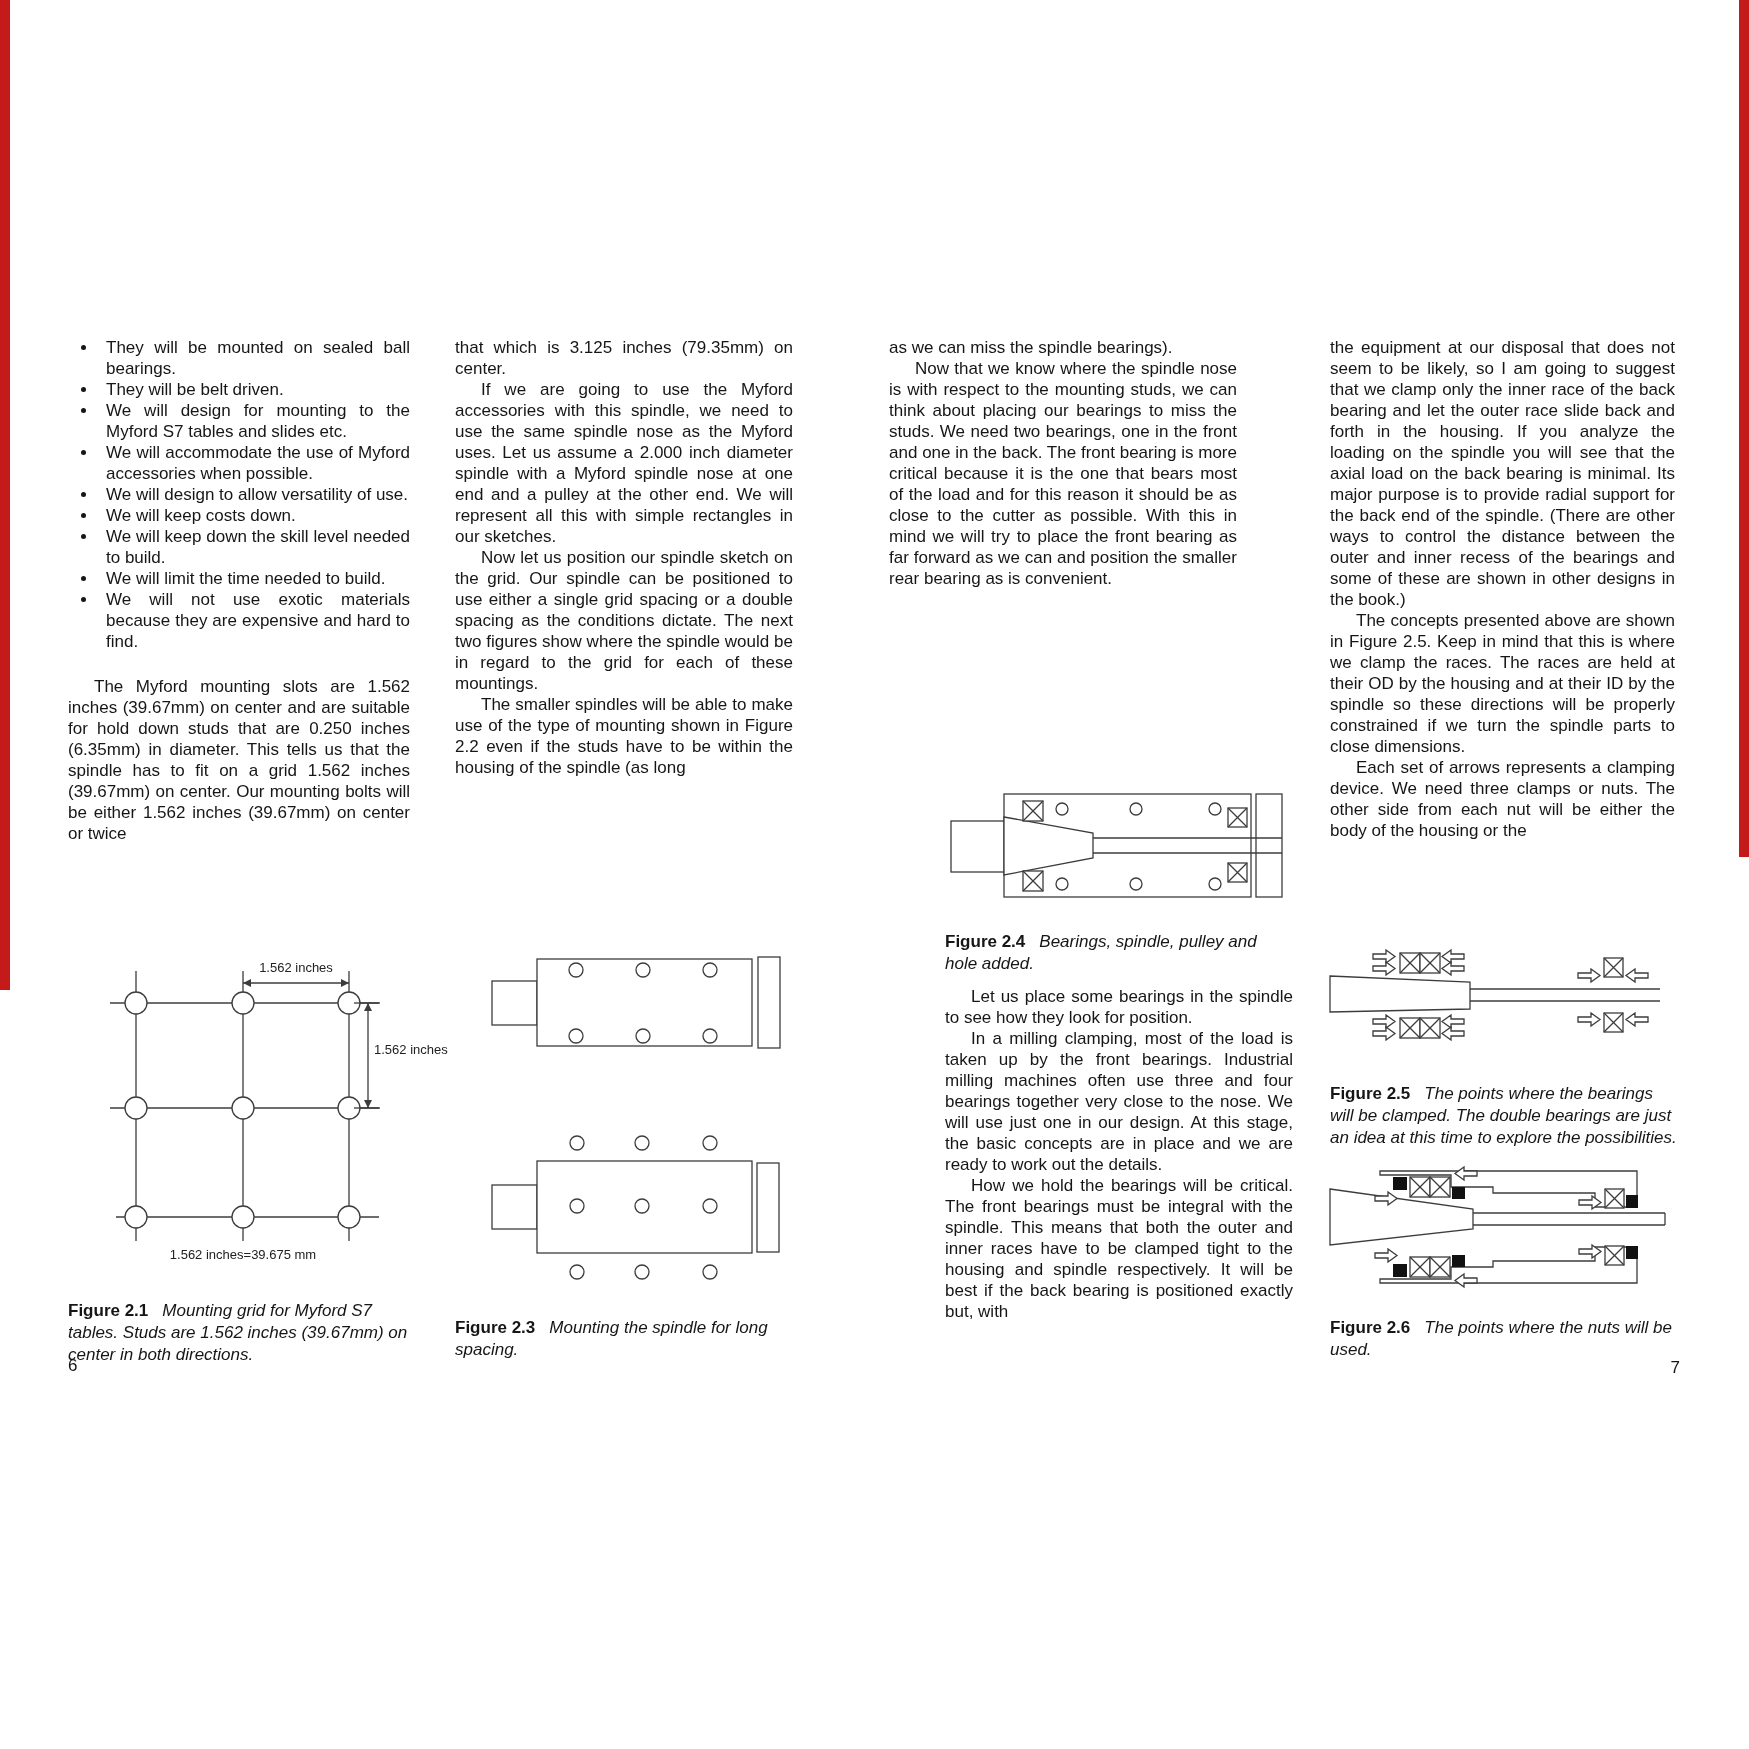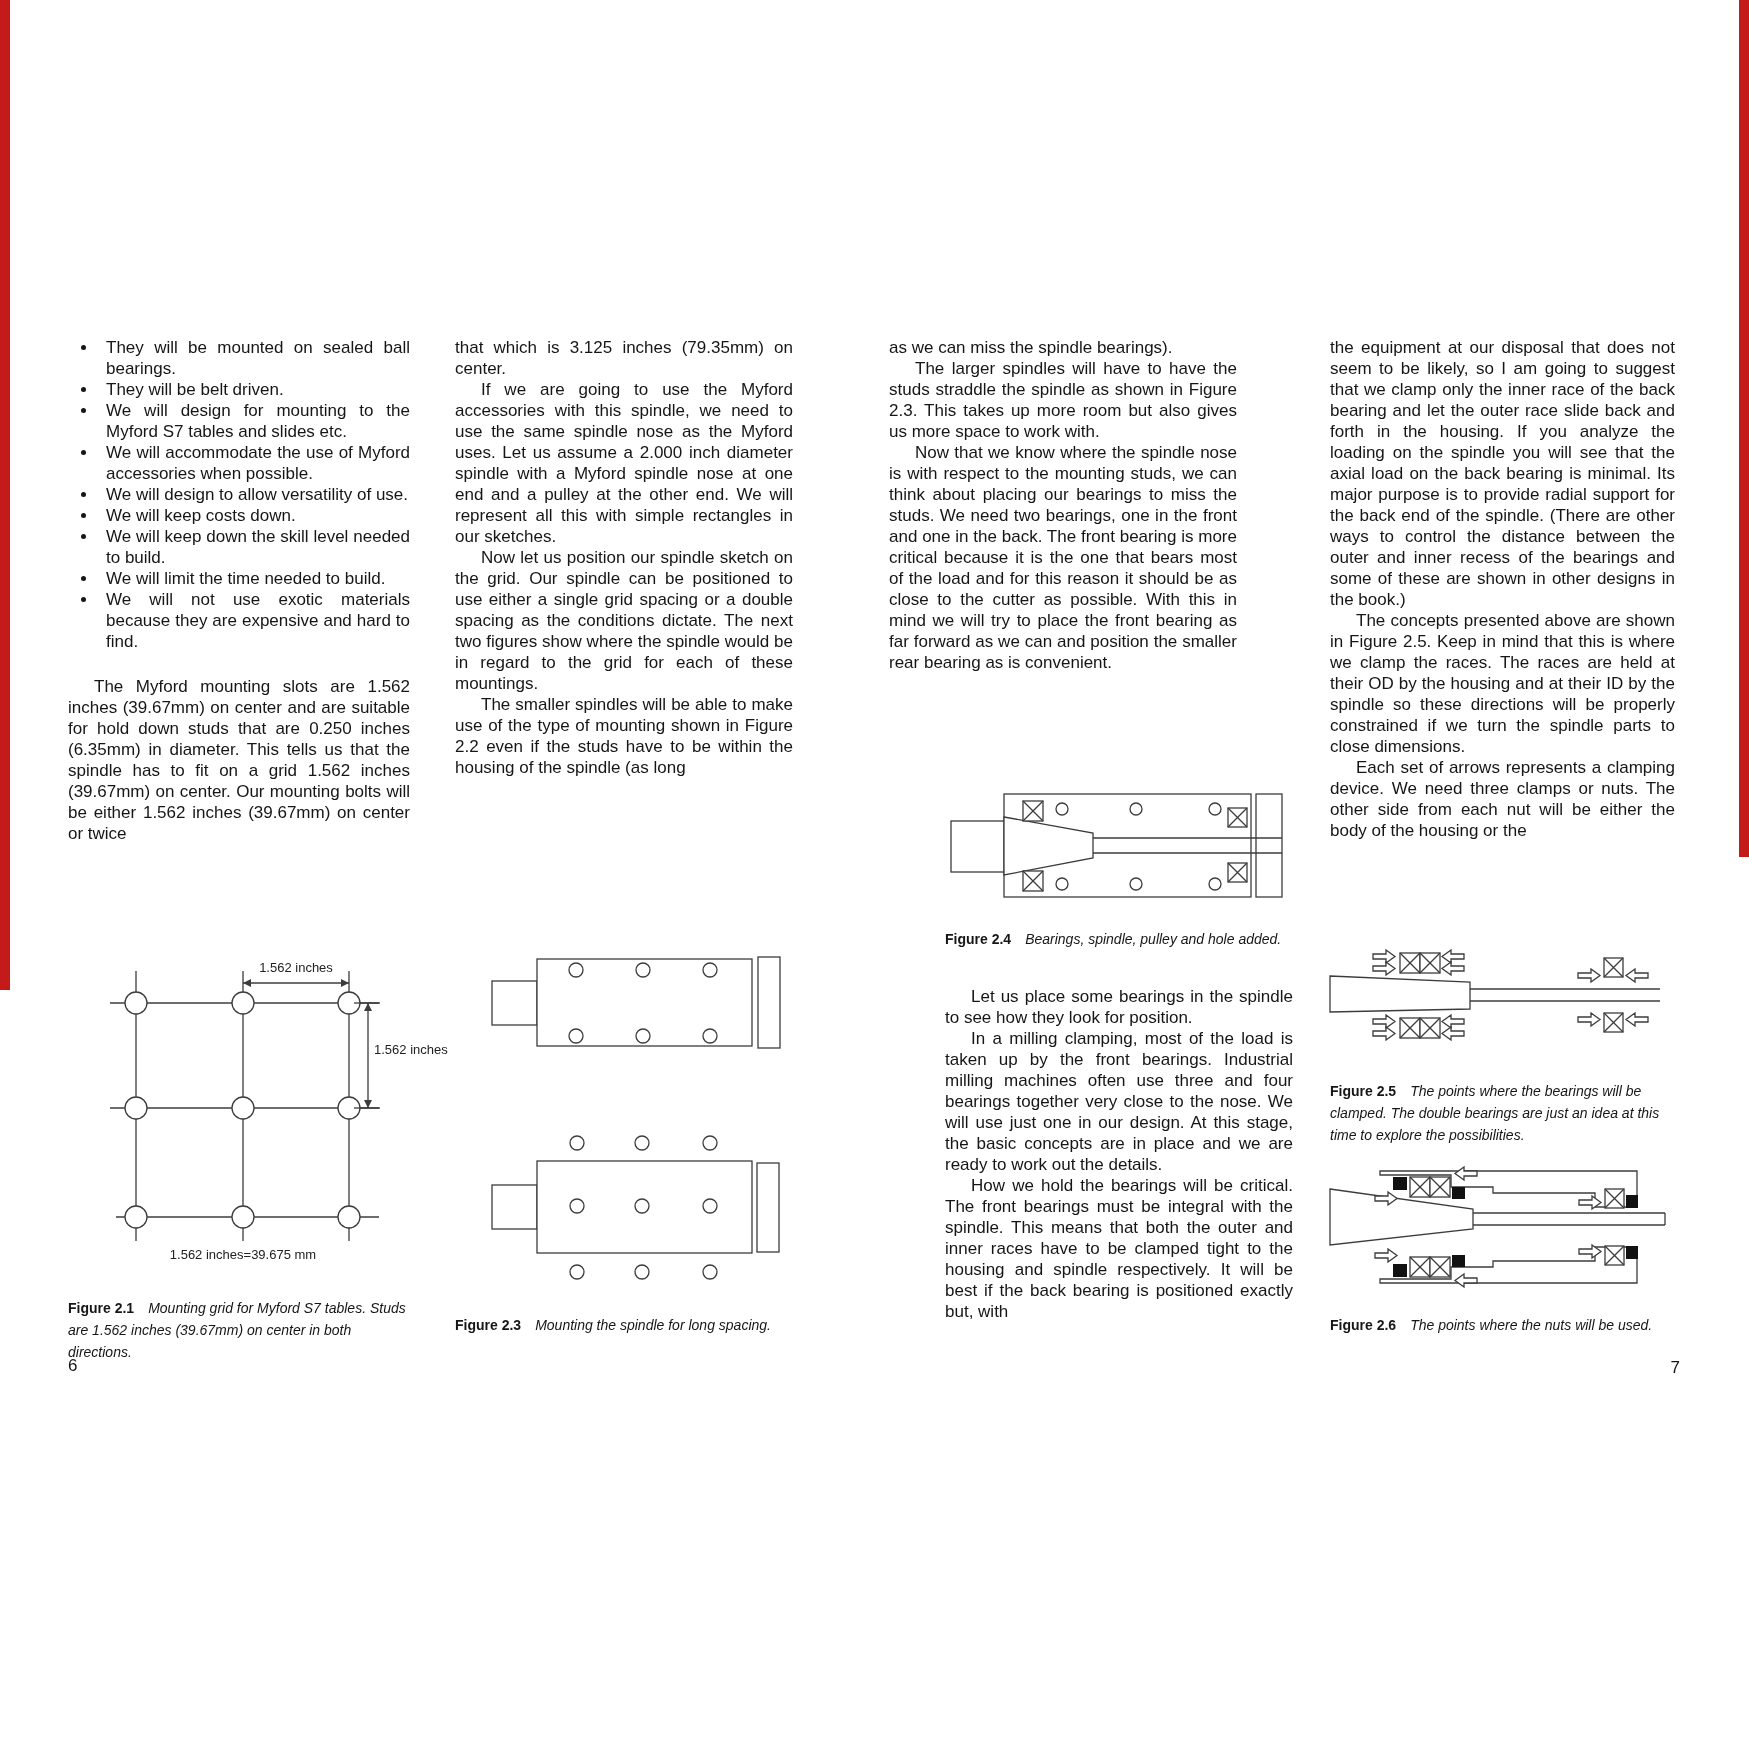--- a/index.html
+++ b/index.html
@@ -7,21 +7,21 @@
         font-family:"Liberation Sans", sans-serif;color:#161616;}
   .bar{position:absolute;top:0;width:10px;background:#c51a1a;}
   .bar-left{left:0;height:990px;}
   .bar-right{right:0;height:857px;}
   .col{position:absolute;font-size:17px;line-height:21px;text-align:justify;}
   .col p{margin:0;}
   .col p.ind{text-indent:26px;}
   ul.bullets{margin:0;padding:0 0 0 30px;list-style:disc outside;}
   ul.bullets li{padding-left:8px;text-align:justify;}
   .figwrap{position:absolute;}
-  .cap{position:absolute;font-size:14px;line-height:22px;}
+  .cap{position:absolute;font-size:17px;line-height:22px;}
   .cap .lab{font-weight:bold;font-style:normal;margin-right:14px;}
   .cap .txt{font-style:italic;}
   .pagenum{position:absolute;font-size:17px;}
   svg{display:block;}
   .ln{stroke:#3c3c3c;stroke-width:1.3;fill:none;}
   .shape{stroke:#3c3c3c;stroke-width:1.3;fill:#ffffff;}
   .blk{fill:#111111;stroke:none;}
   .dimtext{font-family:"Liberation Sans",sans-serif;font-size:13px;fill:#222222;}
   .arrowhead{fill:#3c3c3c;stroke:none;}
 </style>
@@ -125,21 +125,20 @@
         <circle class="shape" cx="187" cy="142" r="7"></circle>
         <circle class="shape" cx="255" cy="142" r="7"></circle>
     </svg>
   </div>
   <p class="cap" style="left:455px;top:1300px;width:335px;">
     <span class="lab">Figure 2.3</span><span class="txt">Mounting the spindle for long spacing.</span>
   </p>
 
   <div class="col" style="left:889px;top:337px;width:348px;">
     <p>as we can miss the spindle bearings).</p>
-    <p class="ind">The larger spindles will have to have the studs straddle the spindle as shown in Figure 2.3. This takes up more room but also gives us more space to work with.</p>
     <p class="ind">Now that we know where the spindle nose is with respect to the mounting studs, we can think about placing our bearings to miss the studs. We need two bearings, one in the front and one in the back. The front bearing is more critical because it is the one that bears most of the load and for this reason it should be as close to the cutter as possible. With this in mind we will try to place the front bearing as far forward as we can and position the smaller rear bearing as is convenient.</p>
   </div>
 
   <div class="figwrap" style="left:948px;top:790px;">
     <svg width="354" height="114" viewBox="0 0 354 114">
       <rect class="shape" x="56" y="4" width="247" height="103"></rect>
       <rect class="shape" x="308" y="4" width="26" height="103"></rect>
 
       <rect class="shape" x="3" y="31" width="53" height="51"></rect>
       <polygon class="shape" points="56,27 145,43 145,68 56,85"></polygon>

